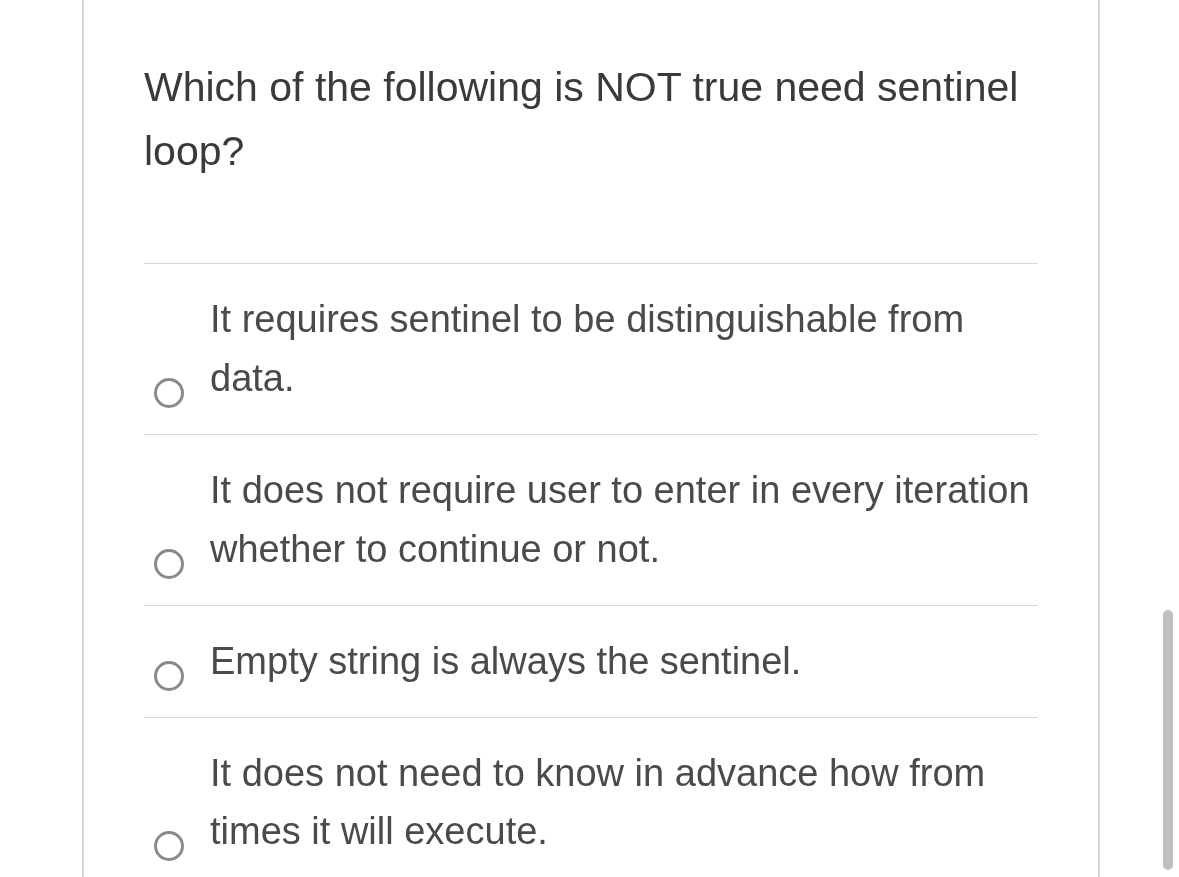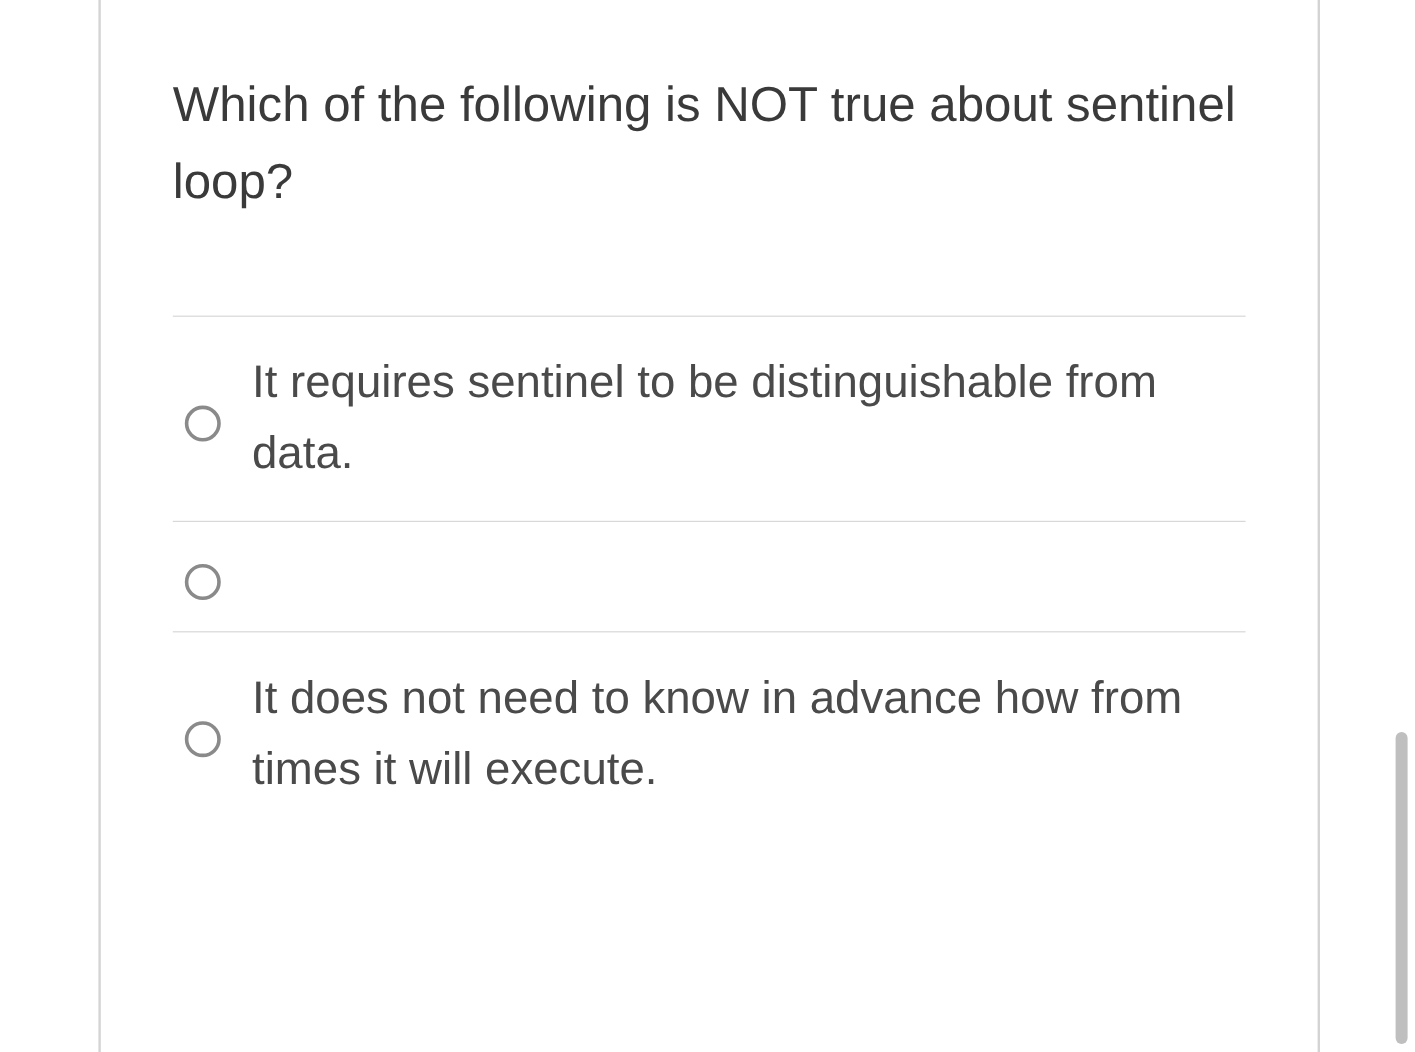--- a/index.html
+++ b/index.html
@@ -53,21 +53,21 @@
       color: #3a3a3a;
       line-height: 1.55;
       letter-spacing: 0px;
       margin-bottom: 80px;
     }
     .options {
       border-top: 1px solid #d8d8d8;
     }
     .option-row {
       display: flex;
-      align-items: center;
+      align-items: flex-end;
       padding: 26px 0 26px 10px;
       border-bottom: 1px solid #d8d8d8;
       cursor: pointer;
     }
     .option-row:last-child {
       border-bottom: none;
     }
     .radio {
       width: 30px;
       height: 30px;
@@ -86,33 +86,38 @@
     }
   </style>
 </head>
 <body>
 
 <div class="outer-border-left"></div>
 <div class="outer-border-right"></div>
 <div class="scrollbar"></div>
 
 <div class="content">
-  <div class="question-text">Which of the following is NOT true about sentinel loop?</div>
+  <div class="question-text">Which of the following is NOT true need sentinel loop?</div>
 
   <div class="options">
 
     <div class="option-row">
       <div class="radio"></div>
       <div class="option-text">It requires sentinel to be distinguishable from data.</div>
     </div>
 
     <div class="option-row">
       <div class="radio"></div>
+      <div class="option-text">It does not require user to enter in every iteration whether to continue or not.</div>
     </div>
 
+    <div class="option-row">
+      <div class="radio"></div>
+      <div class="option-text">Empty string is always the sentinel.</div>
+    </div>
 
     <div class="option-row">
       <div class="radio"></div>
       <div class="option-text">It does not need to know in advance how from times it will execute.</div>
     </div>
 
   </div>
 </div>
 
 </body></html>

